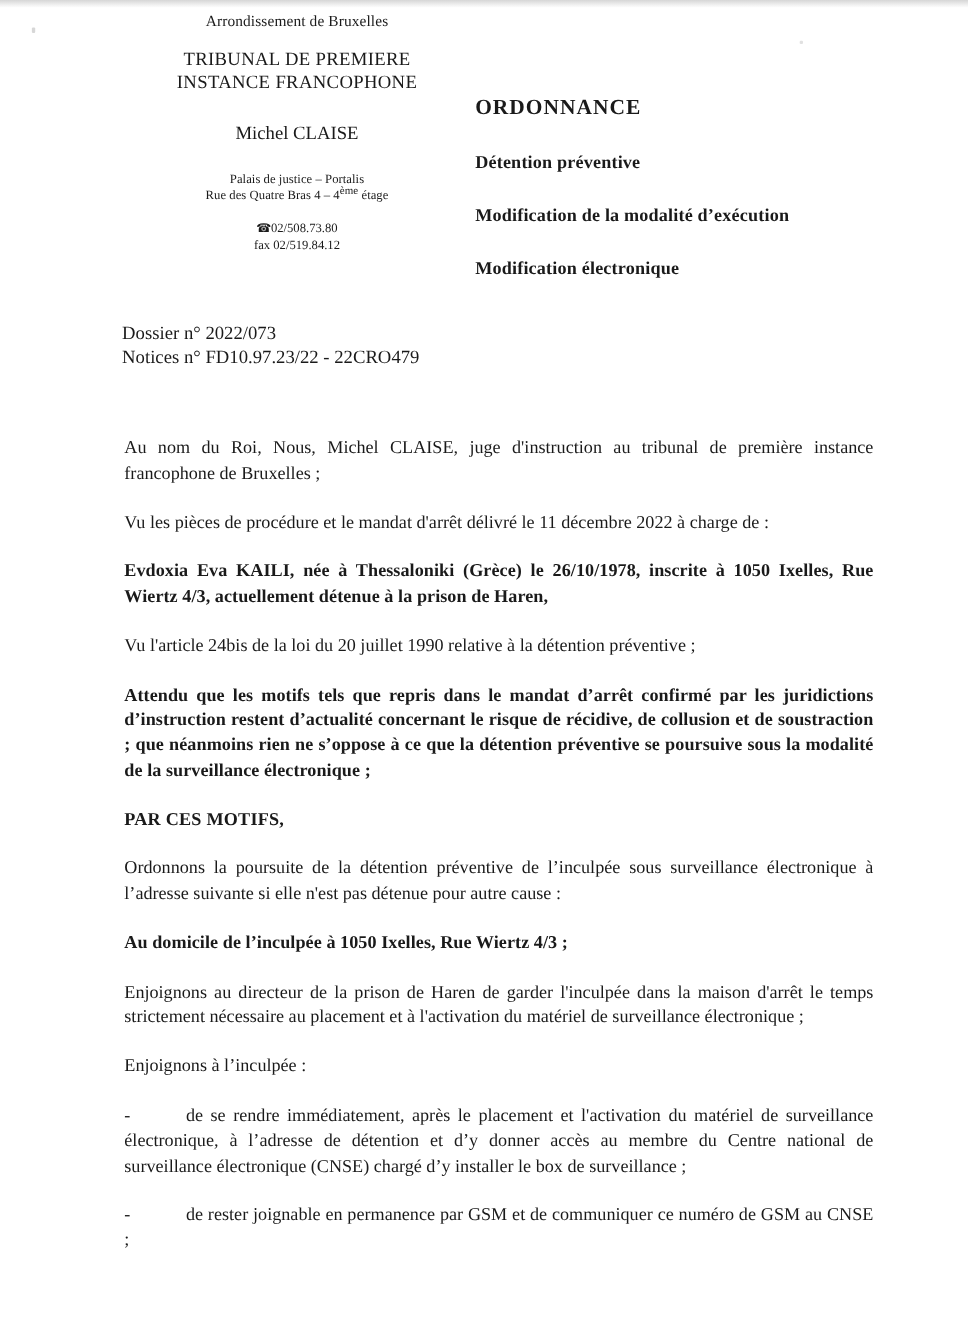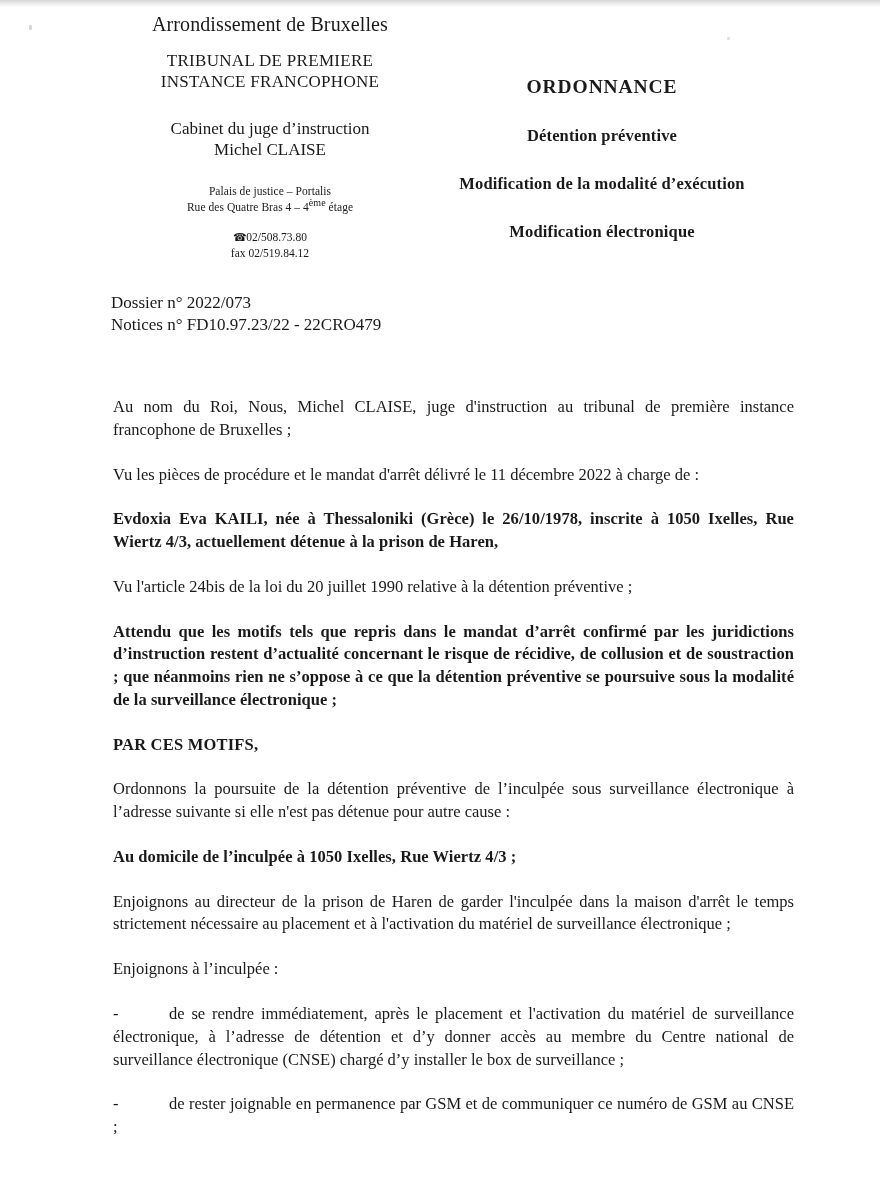--- a/index.html
+++ b/index.html
@@ -54,27 +54,26 @@
     position: absolute;
     left: 110px;
     top: 12px;
     width: 320px;
     text-align: center;
   }
 
   .hdr-right {
     position: absolute;
     left: 432px;
-    top: 76px;
+    top: 88px;
     width: 340px;
-    text-align: center;
   }
 
   .court-area {
-    font-size: 20px;
+    font-size: 14px;
     line-height: 1.22;
     letter-spacing: .1px;
   }
 
   .court-name {
     margin-top: 14px;
     font-size: 17px;
     line-height: 1.24;
     letter-spacing: .3px;
   }
@@ -181,21 +180,20 @@
 
     <div class="hdr-left">
       <div class="court-area">Arrondissement de Bruxelles</div>
 
       <div class="court-name">
         <div>TRIBUNAL DE PREMIERE</div>
         <div>INSTANCE FRANCOPHONE</div>
       </div>
 
       <div class="cabinet">
-        <div>Cabinet du juge d’instruction</div>
         <div>Michel CLAISE</div>
       </div>
 
       <div class="addr">
         <div>Palais de justice – Portalis</div>
         <div><span>Rue des Quatre Bras 4 – 4</span><sup>ème</sup><span> étage</span></div>
       </div>
 
       <div class="phone">
         <div><span class="tel-glyph">☎</span><span>02/508.73.80</span></div>

